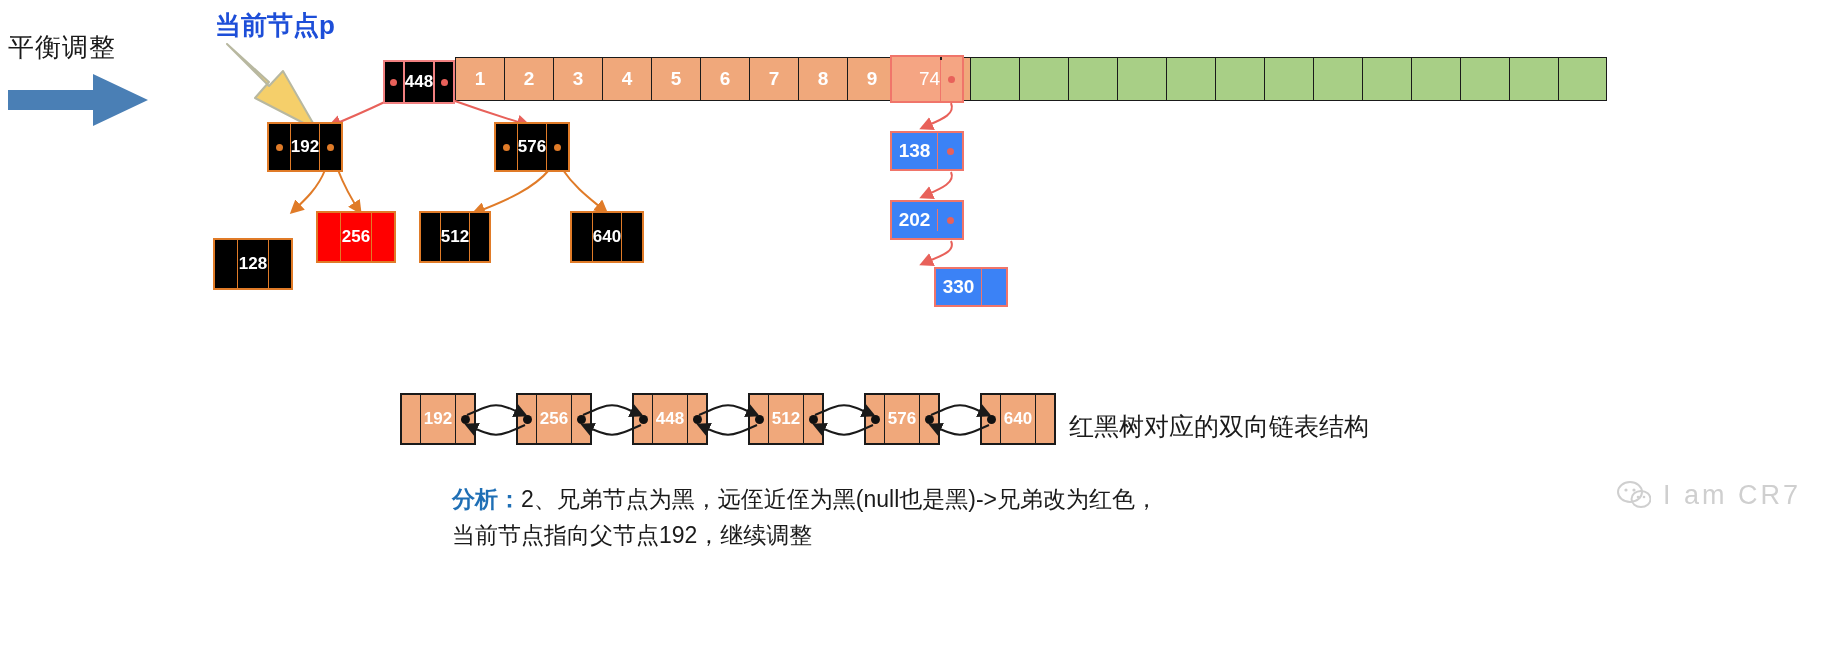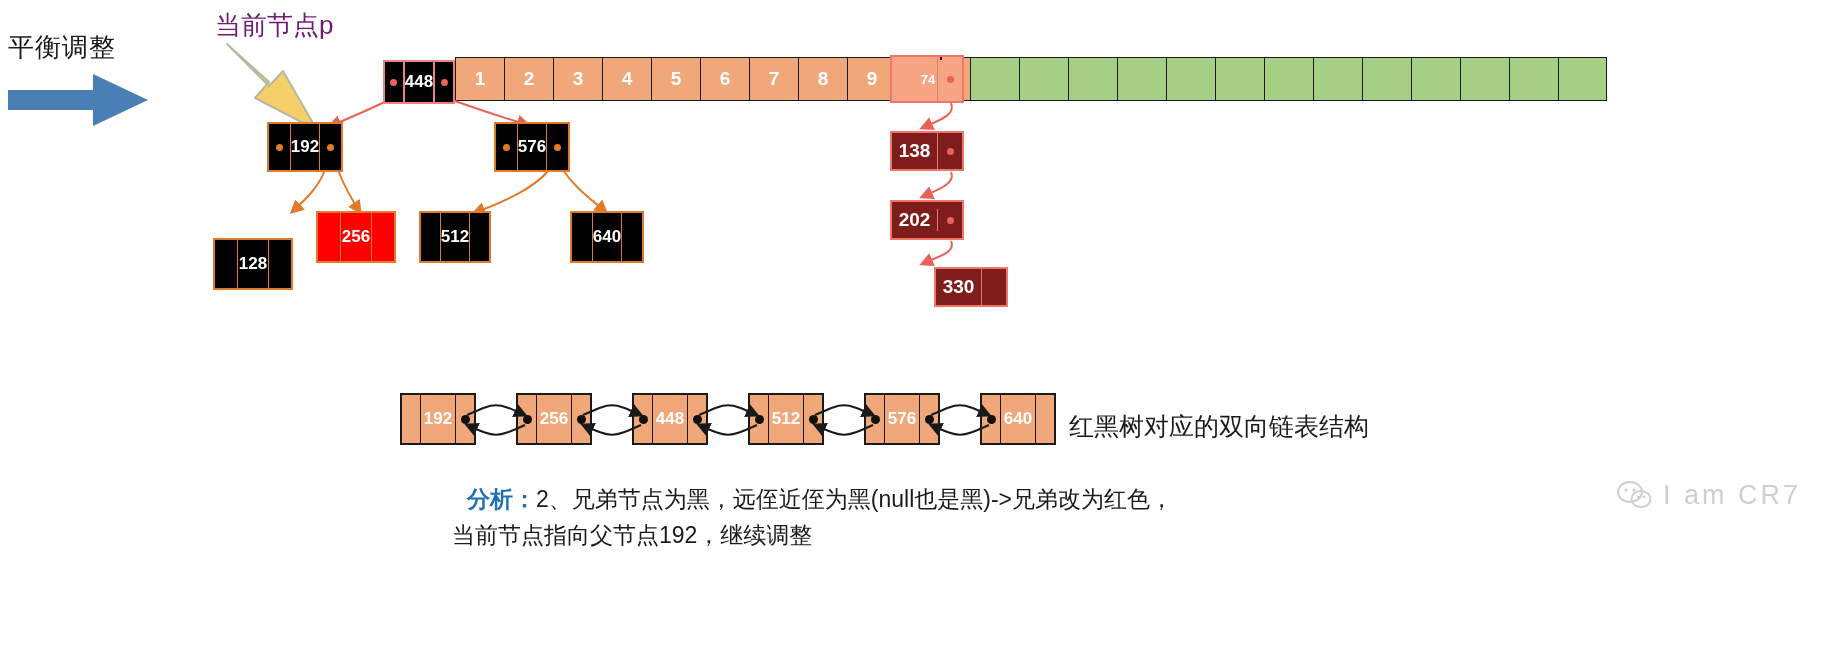--- a/index.html
+++ b/index.html
@@ -12,21 +12,21 @@
 
   
   #balance-label{
     left:8px;top:30px;width:160px;
     font-size:26px;color:#1a1a1a;letter-spacing:1px;white-space:nowrap;
   }
   #blue-arrow{left:8px;top:70px;width:150px;height:60px;}
 
   
   #current-node-label{
-    left:215px;top:8px;font-size:26px;font-weight:normal;color:#701a75;
+    left:215px;top:8px;font-size:26px;font-weight:bold;color:#1d4ed8;
     white-space:nowrap;
   }
   #yellow-arrow{left:225px;top:38px;width:125px;height:95px;}
 
   
   .node{
     position:absolute;display:flex;align-items:stretch;
     border:2px solid #e07b28;box-sizing:border-box;
   }
   .node .cellL,.node .cellR{
@@ -62,34 +62,34 @@
   .slot.green{background:#a8cf86;}
 
   
   #bucket-head{
     left:890px;top:55px;width:74px;height:48px;
     border:2px solid #f0756a;box-sizing:border-box;background:#f5a583;
     display:flex;align-items:stretch;
   }
   #bucket-head .bh-val{
     flex:1;display:flex;align-items:center;justify-content:center;
-    color:#fff;font-size:13px;font-weight:bold;
+    color:#fff;font-size:19px;font-weight:normal;
     border-right:1.5px solid #f0756a;
     padding-left:27px;
   }
   #bucket-head .bh-ptr{width:24px;position:relative;}
   #bucket-head .bh-ptr .dot{
     position:absolute;left:50%;top:50%;width:7px;height:7px;
     margin-left:-3.5px;margin-top:-3.5px;border-radius:50%;background:#e8615a;
   }
 
   
   .chain-node{
     position:absolute;height:40px;width:74px;box-sizing:border-box;
-    border:2px solid #f0756a;background:#7f1d1d;display:flex;align-items:stretch;
+    border:2px solid #f0756a;background:#3b82f6;display:flex;align-items:stretch;
   }
   .chain-node .cv{
     flex:1;display:flex;align-items:center;justify-content:center;
     color:#fff;font-size:19px;font-weight:bold;border-right:1.5px solid #f0756a;
   }
   .chain-node .cp{width:24px;position:relative;}
   .chain-node .cp .dot{
     position:absolute;left:50%;top:50%;width:7px;height:7px;
     margin-left:-3.5px;margin-top:-3.5px;border-radius:50%;background:#e8615a;
   }
@@ -112,21 +112,21 @@
 
   
   #list-caption{
     left:0;top:410px;width:1489px;text-align:right;
     font-size:25px;color:#1a1a1a;
   }
   #list-caption span{position:relative;left:-120px;}
   #analysis{
     left:452px;top:482px;width:1000px;font-size:23px;color:#1a1a1a;line-height:1.55;
   }
-  #analysis .lead{color:#1f6fb5;font-weight:bold;margin-left:15px;}
+  #analysis .lead{color:#1f6fb5;font-weight:bold;}
 
   
   #watermark{
     right:32px;top:480px;display:flex;align-items:center;gap:12px;
     color:#cfcfcf;font-size:27px;letter-spacing:3px;
   }
   #watermark svg{display:block;}
 
   svg.overlay{position:absolute;left:0;top:0;pointer-events:none;}
 </style>

